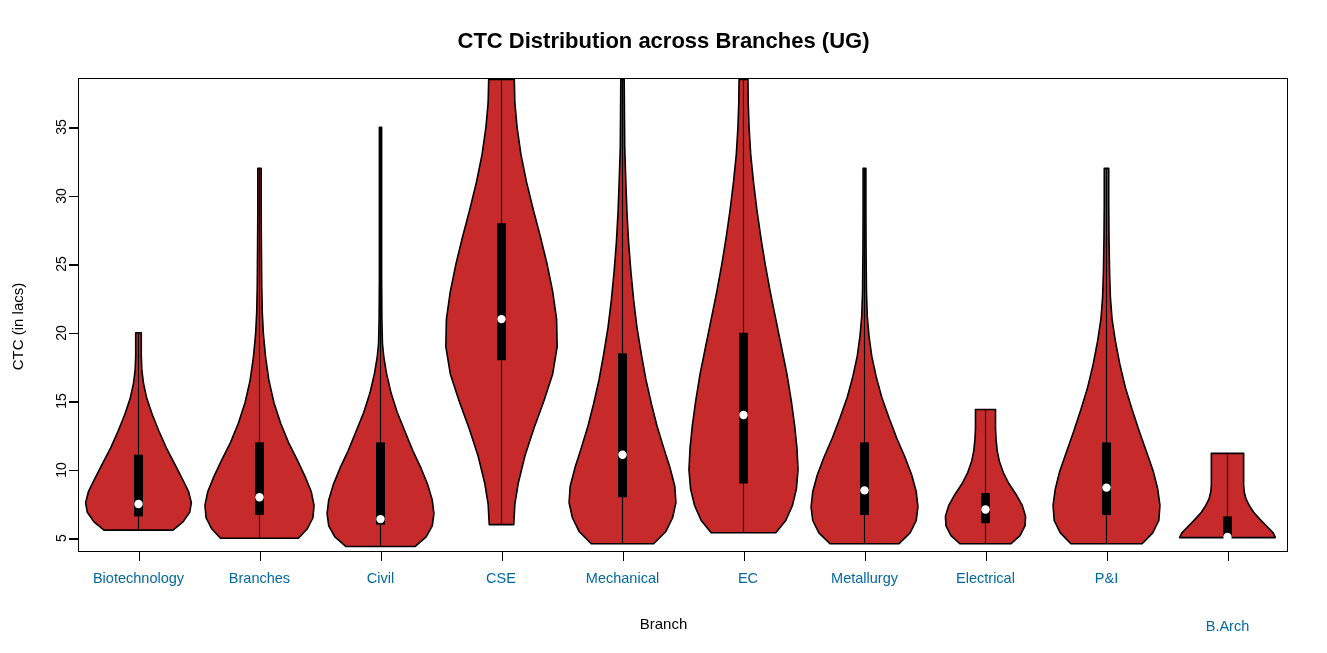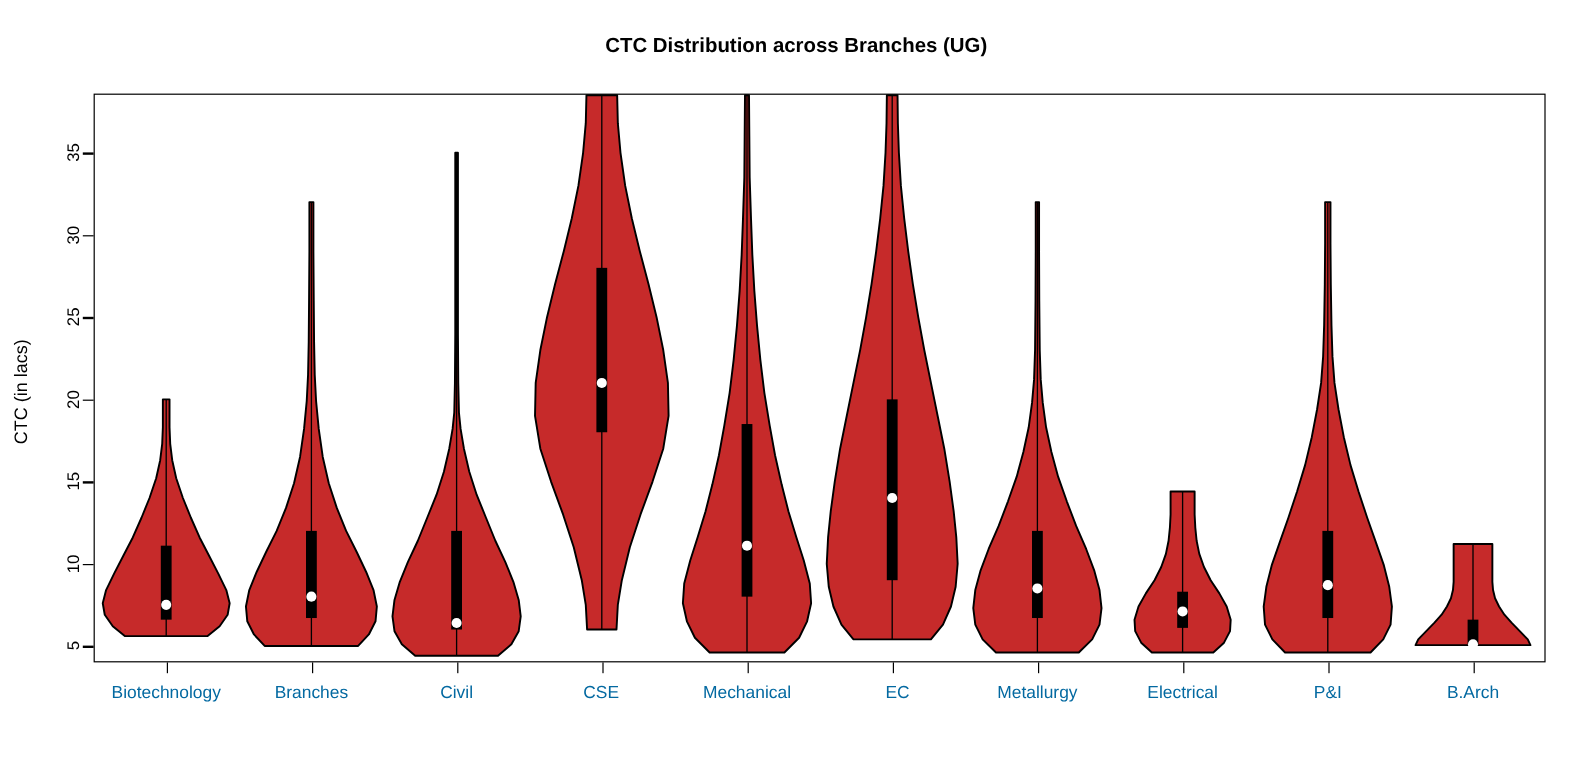--- a/index.html
+++ b/index.html
@@ -1,21 +1,21 @@
 <!DOCTYPE html>
 <html><head>
 <meta charset="utf-8">
 <style>
   html,body{margin:0;padding:0;background:#ffffff;}
   body{width:1327px;height:653px;font-family:"Liberation Sans",sans-serif;overflow:hidden;}
   #root{position:relative;width:1327px;height:653px;background:#ffffff;}
 
   .title{
     position:absolute;left:0;top:28px;width:1327px;text-align:center;
-    font-size:17px;font-weight:bold;color:#000;letter-spacing:0px;
+    font-size:22px;font-weight:bold;color:#000;letter-spacing:0px;
   }
 
   .ylabel{
     position:absolute;left:6px;top:0;width:24px;height:653px;
     display:flex;align-items:center;justify-content:center;
   }
   .ylabel span{
     transform:rotate(-90deg);white-space:nowrap;font-size:15px;color:#000;
   }
 
@@ -42,20 +42,21 @@
 <body>
 
 <div id="root">
 
   <div class="title">CTC Distribution across Branches (UG)</div>
 
   <div class="ylabel">
     <span>CTC (in lacs)</span>
   </div>
 
+  <div class="xlabel">Branch</div>
 
   <div id="plot">
     <div id="frame"></div>
     <svg id="svg" viewBox="0 0 1210 474" preserveAspectRatio="none">
         <g>
           <polygon points="95.01,452.08 105.03,443.86 111.71,434.27 113.38,424.68 110.59,413.72 103.91,400.02 96.12,384.95 88.33,369.88 81.09,353.45 74.42,337.01 68.85,320.57 65.51,305.50 63.84,291.80 63.28,278.10 63.28,265.77 63.28,254.81 57.72,254.81 57.72,265.77 57.72,278.10 57.16,291.80 55.49,305.50 52.15,320.57 46.59,337.01 39.91,353.45 32.67,369.88 24.88,384.95 17.09,400.02 10.41,413.72 7.62,424.68 9.29,434.27 15.97,443.86 25.99,452.08" fill="#C62A2A" stroke="#000000" stroke-width="1.6" stroke-linejoin="round"></polygon>
           <line x1="60.5" x2="60.5" y1="452.08092485549133" y2="254.8092485549133" stroke="#000000" stroke-width="1.1"></line>
           <rect x="56" y="376.7341040462428" width="9" height="61.6473988439306" fill="#000000"></rect>
           <circle cx="60.5" cy="426.05202312138726" r="4.2" fill="#FFFFFF"></circle>
         </g>
@@ -141,17 +142,17 @@
         <div class="xtick-label" style="left: 544.5px;">Mechanical</div>
         <div class="xtick-line" style="left: 665.5px;"></div>
         <div class="xtick-label" style="left: 670px;">EC</div>
         <div class="xtick-line" style="left: 786.5px;"></div>
         <div class="xtick-label" style="left: 786.5px;">Metallurgy</div>
         <div class="xtick-line" style="left: 907.5px;"></div>
         <div class="xtick-label" style="left: 907.5px;">Electrical</div>
         <div class="xtick-line" style="left: 1028.5px;"></div>
         <div class="xtick-label" style="left: 1028.5px;">P&amp;I</div>
         <div class="xtick-line" style="left: 1149.5px;"></div>
-        <div class="xtick-label" style="left: 1149.5px;">B.Arch</div>
+        <div class="xtick-label" style="left: 1149.5px; margin-top: 48px;">B.Arch</div>
       </div>
   </div>
 
 </div>
 
 </body></html>

